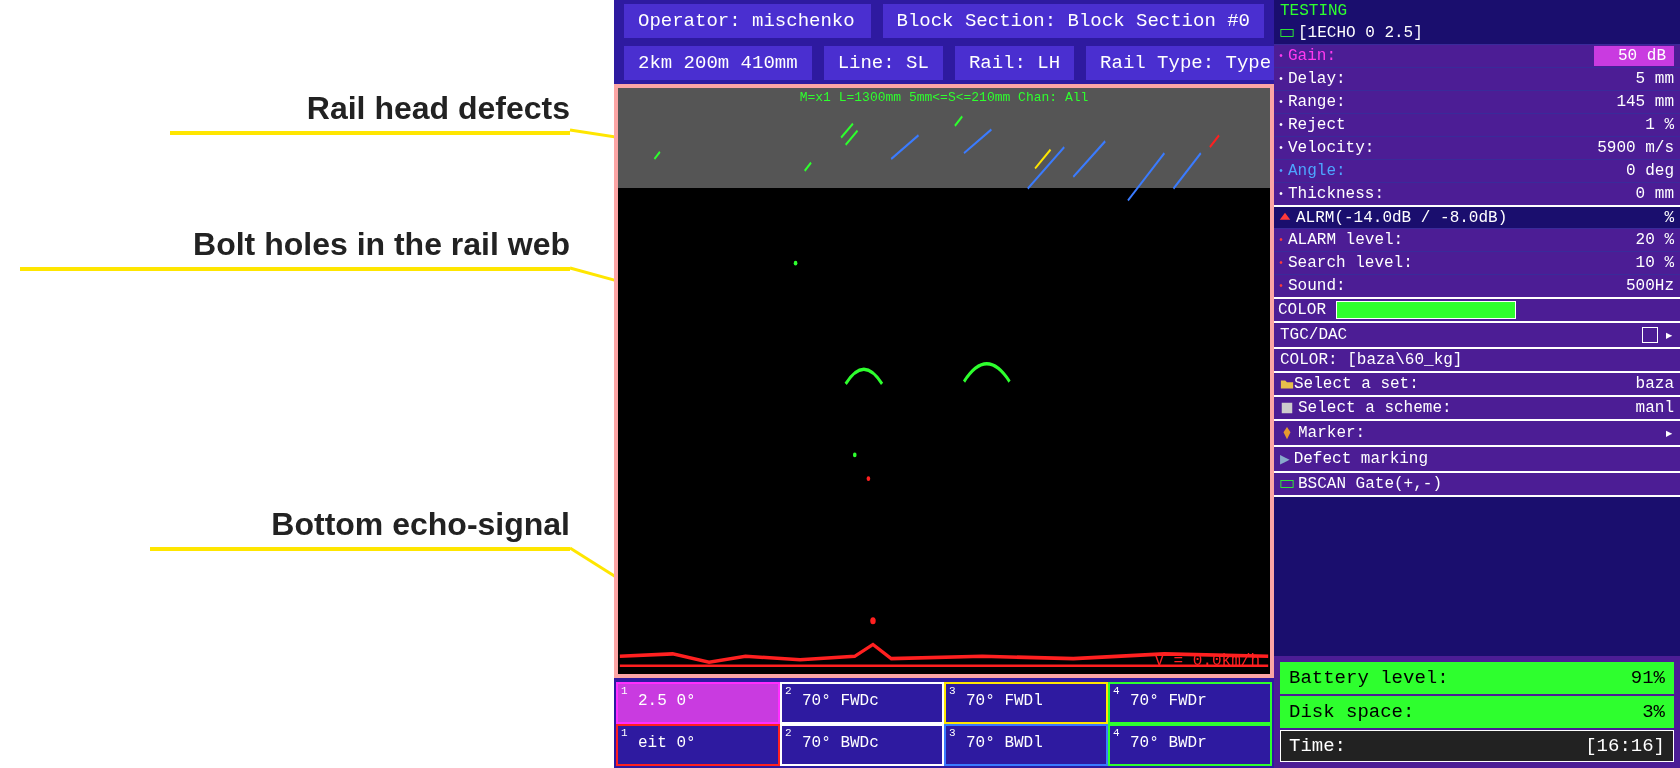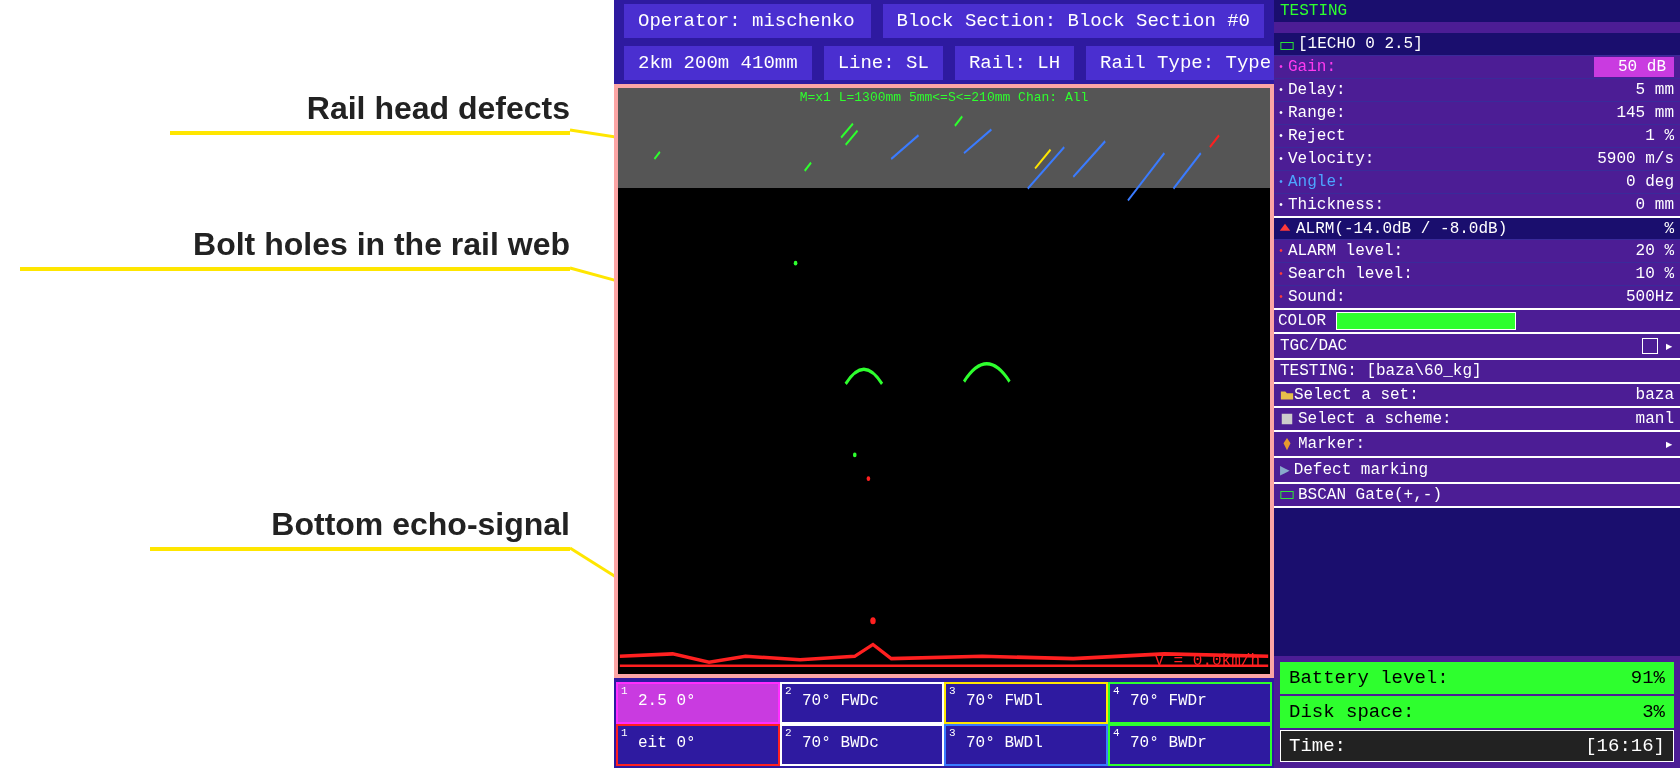--- a/index.html
+++ b/index.html
@@ -116,23 +116,22 @@
     color: #2eff2e;
     font-size: 16px;
     padding: 2px 6px;
   }
   .right-sub {
     background: #1a0e6e;
     color: #fff;
     font-size: 16px;
     padding: 2px 6px;
     display: flex;
-    align-items: flex-end;
+    align-items: center;
     gap: 4px;
-    margin-top: 11px;
   }
   .param-row {
     display: flex;
     justify-content: space-between;
     align-items: center;
     padding: 1px 6px 1px 14px;
     font-size: 16px;
     color: #fff;
     border-top: 1px solid #3a2a9a;
     height: 23px;
@@ -373,21 +372,21 @@
     <div class="color-swatch"></div>
   </div>
   <div class="tgc-row">
     <span>TGC/DAC</span>
     <span style="display:flex;align-items:center;gap:6px">
       <span class="small-check"></span>
       <span style="color:#fff">▸</span>
     </span>
   </div>
   <div class="cfg-row">
-    <span>TESTING: [baza\60_kg]</span>
+    <span>COLOR: [baza\60_kg]</span>
   </div>
   <div class="sel-row">
     <span style="display:flex;align-items:center;">
       <svg class="icon-sm" viewBox="0 0 16 16">
           <path d="M1 4h5l2 2h7v7H1z" fill="#e6c04a"></path>
         </svg>
       <span>Select a set:</span>
     </span>
     <span>baza</span>
   </div>

